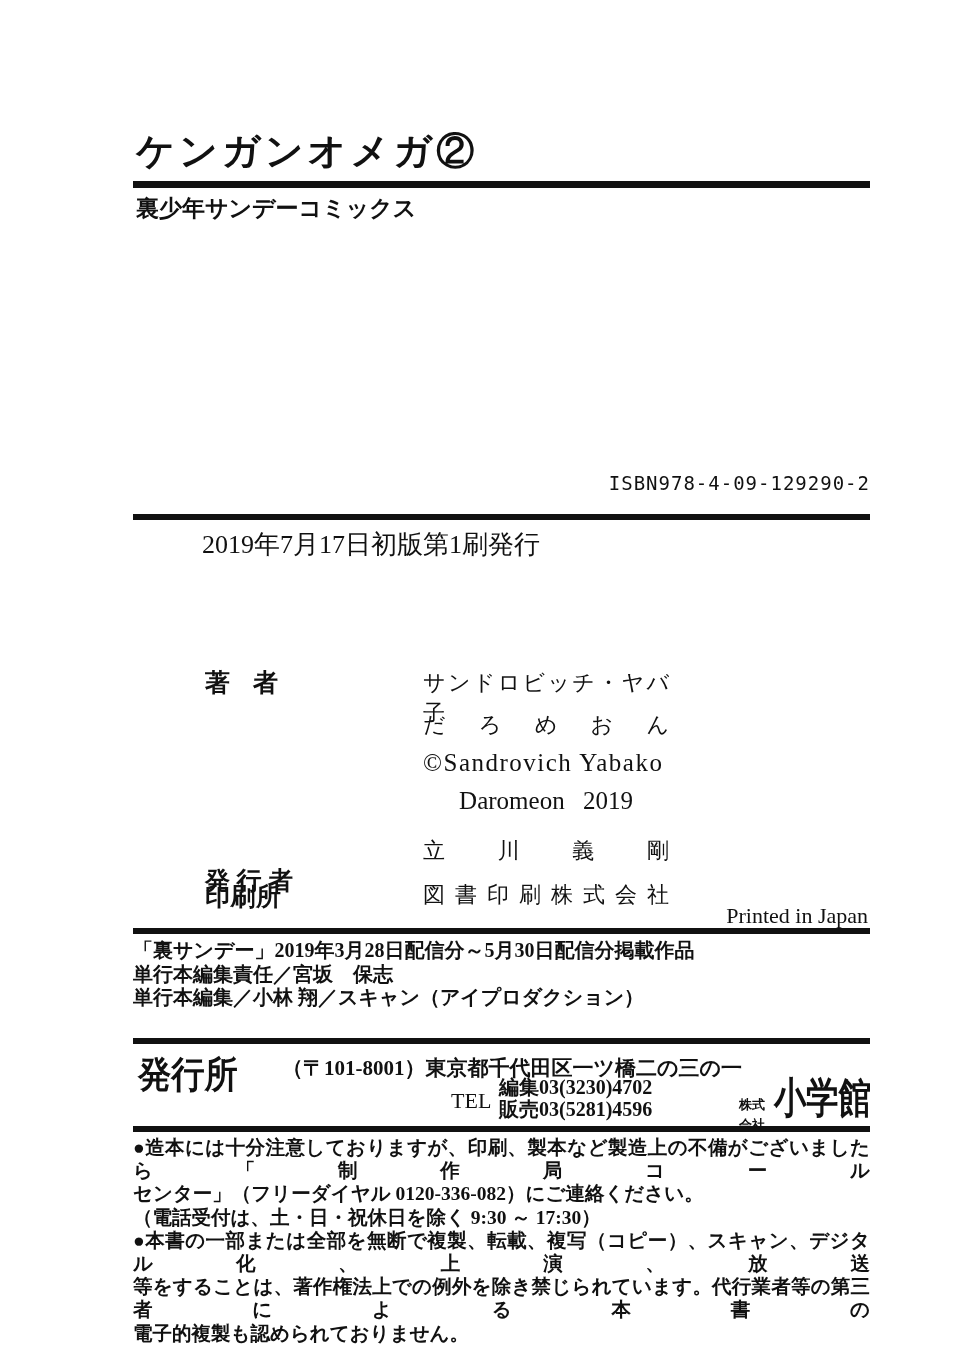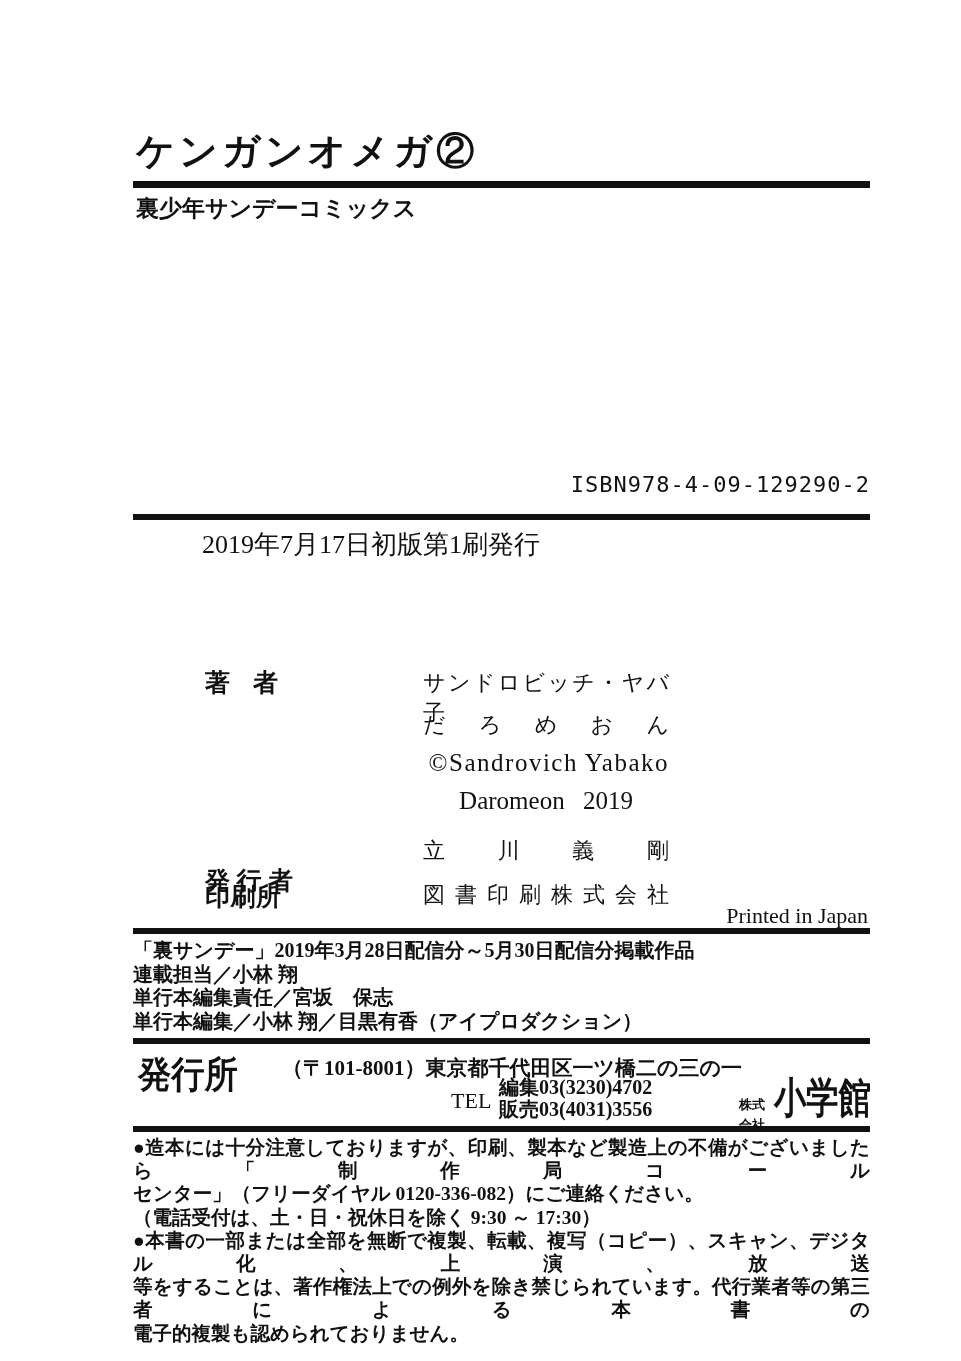--- a/index.html
+++ b/index.html
@@ -24,21 +24,21 @@
   .subtitle{
     left:136px;top:193px;
     font-family:"Liberation Sans", sans-serif;
     font-weight:700;font-size:23px;letter-spacing:0px;
     white-space:nowrap;
   }
   .isbn{
     left:133px;top:472px;width:737px;
     text-align:right;
     font-family:"DejaVu Sans Mono", monospace;
-    font-size:22px;letter-spacing:1px;font-weight:500;
+    font-size:19px;letter-spacing:1px;font-weight:500;
     white-space:nowrap;
   }
   .date-line{
     left:202px;top:527px;
     font-size:26px;font-weight:500;white-space:nowrap;
   }
 
   .cr-label{
     left:205px;width:88px;
     font-size:25px;font-weight:600;
@@ -117,47 +117,46 @@
   <div class="rule" style="top:181px;height:7px;"></div>
   <div class="abs subtitle">裏少年サンデーコミックス</div>
 
   <div class="abs isbn">ISBN978-4-09-129290-2</div>
   <div class="rule" style="top:514px;height:6px;"></div>
   <div class="abs date-line">2019年7月17日初版第1刷発行</div>
 
   <div class="abs cr-label" style="top:666px;width:73px;">著者</div>
   <div class="abs cr-value tight" style="top:668px;">サンドロビッチ・ヤバ子</div>
   <div class="abs cr-value" style="top:710px;">だろめおん</div>
-  <div class="abs cr-latin" style="top:749px;letter-spacing:1.5px;text-align:right;">©Sandrovich Yabako</div>
+  <div class="abs cr-latin" style="top:749px;letter-spacing:1.5px;">©Sandrovich Yabako</div>
   <div class="abs cr-latin center" style="top:787px;">Daromeon 2019</div>
 
   <div class="abs cr-label" style="top:864px;">発行者</div>
   <div class="abs cr-value" style="top:836px;">立川義剛</div>
 
   <div class="abs cr-label" style="top:880px;width:76px;">印刷所</div>
   <div class="abs cr-value" style="top:880px;">図書印刷株式会社</div>
 
   <div class="abs printed-in">Printed in Japan</div>
   <div class="rule" style="top:928px;height:6px;"></div>
 
   <div class="abs serial">
     <div class="ln">「裏サンデー」2019年3月28日配信分～5月30日配信分掲載作品</div>
-    <div class="ln">連載担当／小林 翔</div>
     <div class="ln">単行本編集責任／宮坂　保志</div>
-    <div class="ln">単行本編集／小林 翔／目黒有香（アイプロダクション）</div>
+    <div class="ln">単行本編集／小林 翔／スキャン（アイプロダクション）</div>
   </div>
   <div class="rule" style="top:1038px;height:6px;"></div>
 
   <div class="abs pub-block">
     <div class="pub-label">発行所</div>
     <div class="pub-address">（〒101-8001）東京都千代田区一ツ橋二の三の一</div>
     <div class="pub-tel-label">TEL</div>
     <div class="pub-tel-lines">
       <div>編集03(3230)4702</div>
-      <div>販売03(4031)3556</div>
+      <div>販売03(5281)4596</div>
     </div>
     <div class="company-prefix">
       <div>株式</div>
       <div>会社</div>
     </div>
     <div class="company-name">小学館</div>
   </div>
   <div class="rule" style="top:1126px;height:6px;"></div>
 
   <div class="abs notices">

